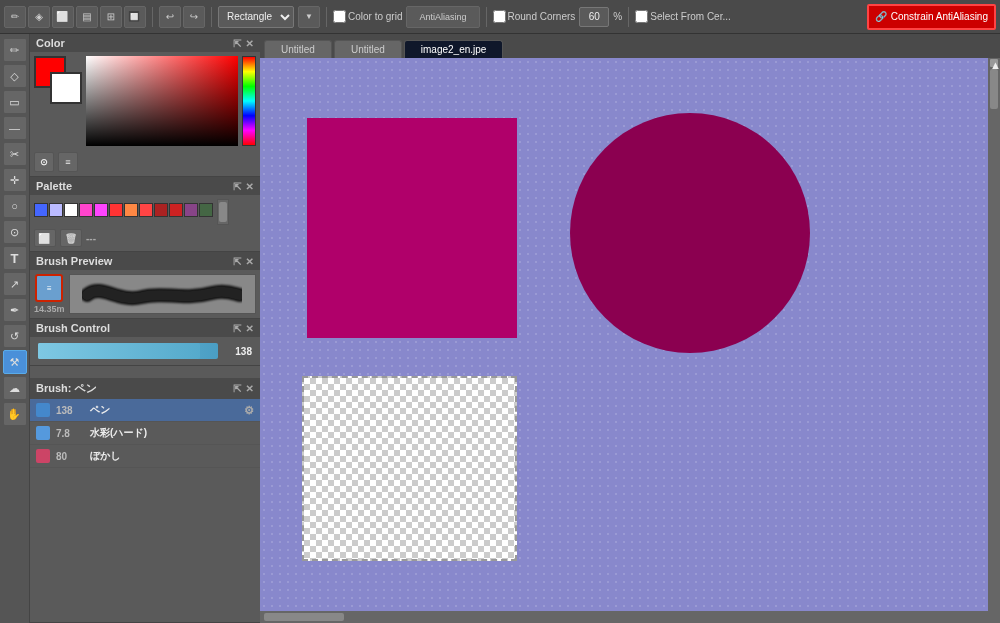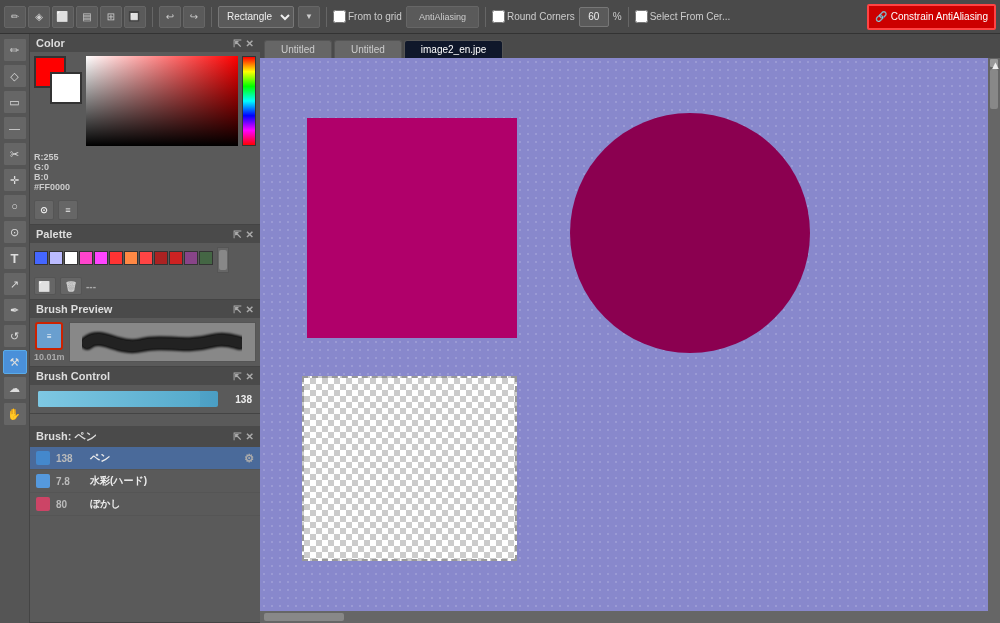--- a/index.html
+++ b/index.html
@@ -406,21 +406,21 @@
     <div class="toolbar-icon-btn">↪</div>
   </div>
   <div class="toolbar-sep"></div>
   <select class="toolbar-select">
     <option>Rectangle</option>
   </select>
   <div class="toolbar-icon-btn" style="font-size:8px;">▼</div>
   <div class="toolbar-sep"></div>
   <label class="toolbar-checkbox-label">
     <input type="checkbox" style="">
-    <span>From to grid</span>
+    <span>Color to grid</span>
   </label>
   <div class="toolbar-icon-btn" style="width:auto; padding:0 12px; font-size:9px;">AntiAliasing</div>
   <div class="toolbar-sep"></div>
   <label class="toolbar-checkbox-label">
     <input type="checkbox" style="">
     <span>Round Corners</span>
   </label>
   <input class="toolbar-input" value="60" style="">
   <span style="color:#ccc; font-size:10px;">%</span>
   <div class="toolbar-sep"></div>
@@ -468,26 +468,20 @@
         <div class="color-top-row">
           <div class="swatch-container">
             <div class="swatch-fg"></div>
             <div class="swatch-bg"></div>
           </div>
           <div class="color-picker-area">
             <div class="gradient-box"></div>
           </div>
           <div class="hue-slider"></div>
         </div>
-        <div class="color-info">
-          <span>R:255</span><br>
-          <span>G:0</span><br>
-          <span>B:0</span><br>
-          <span>#FF0000</span>
-        </div>
         <div class="color-extra-icons">
           <div class="color-extra-icon">⊙</div>
           <div class="color-extra-icon">≡</div>
         </div>
       </div>
     </div>
 
     <div class="panel" id="palette-panel">
       <div class="panel-header">
         <span>Palette</span>
@@ -530,21 +524,21 @@
         <div class="panel-header-icons">
           <span class="panel-header-icon">⇱</span>
           <span class="panel-header-icon">✕</span>
         </div>
       </div>
       <div class="brush-preview-body">
         <div style="display:flex; flex-direction:column; align-items:center; gap:2px;">
           <div class="brush-icon-btn">
             <span>≡</span>
           </div>
-          <span class="brush-size-label">10.01m</span>
+          <span class="brush-size-label">14.35m</span>
         </div>
         <div class="brush-stroke-preview">
 
           <svg width="160" height="38" viewBox="0 0 160 38">
             <path d="M5,20 C20,8 35,28 60,22 C80,16 100,26 130,18 C145,14 155,20 158,20" stroke="#111" stroke-width="14" fill="none" stroke-linecap="round" style="filter: blur(1px);"></path>
             <path d="M5,20 C20,8 35,28 60,22 C80,16 100,26 130,18 C145,14 155,20 158,20" stroke="#222" stroke-width="10" fill="none" stroke-linecap="round"></path>
           </svg>
         </div>
       </div>
     </div>

